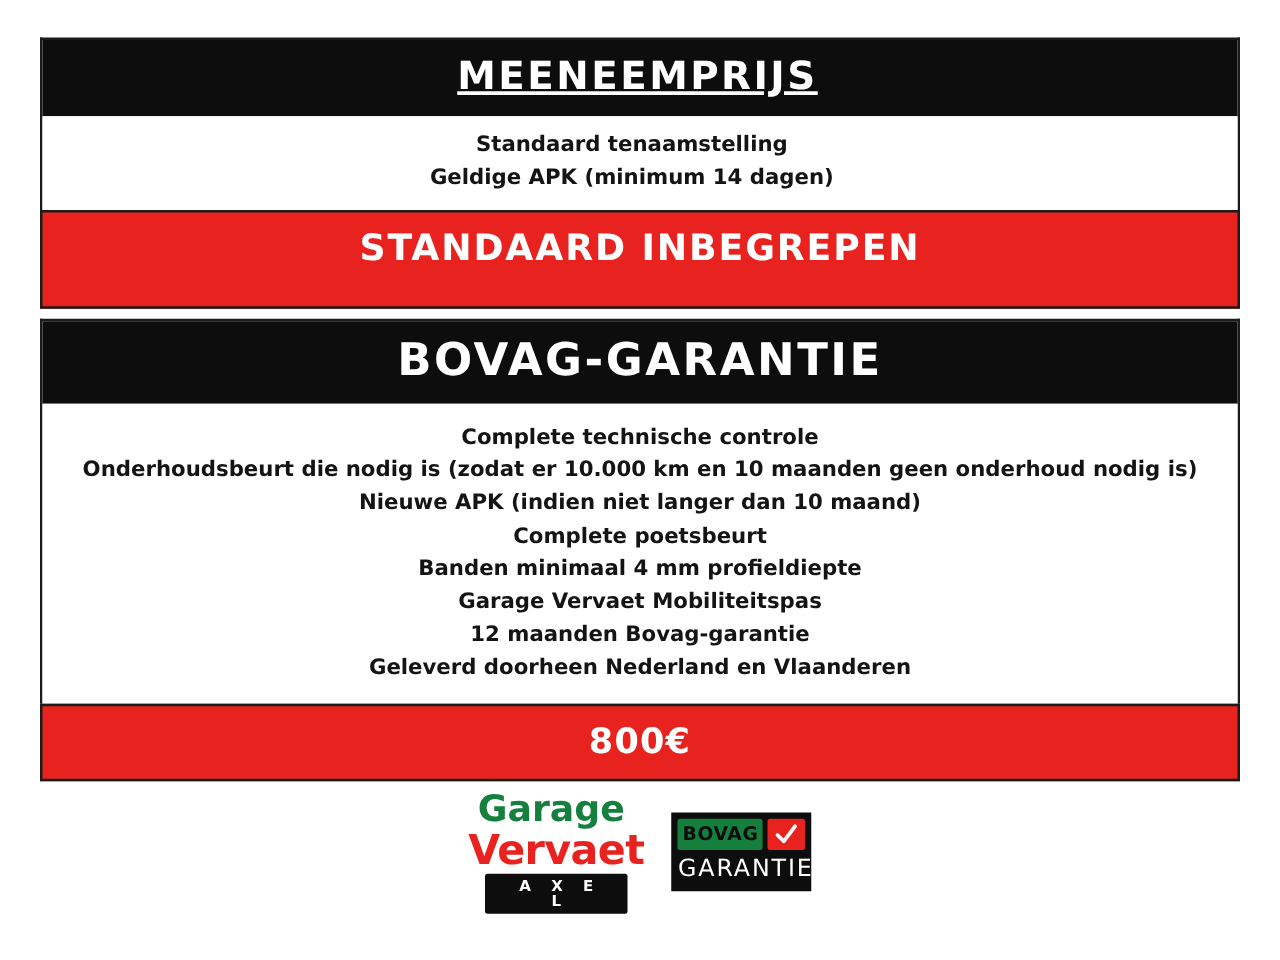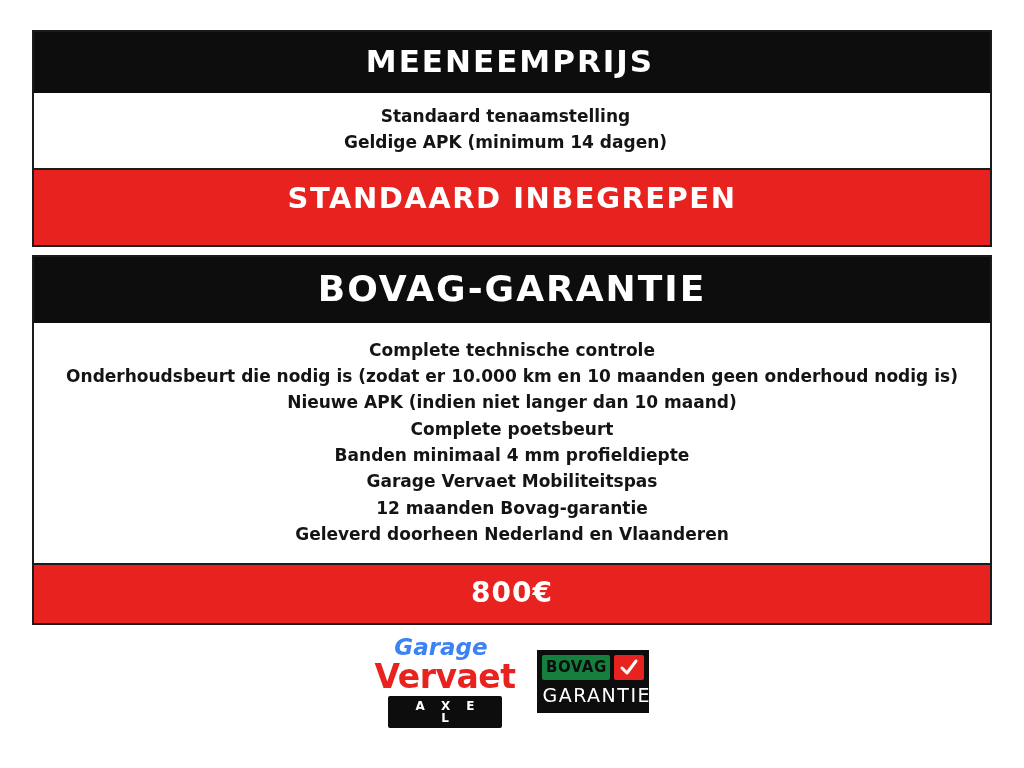--- a/index.html
+++ b/index.html
@@ -49,20 +49,21 @@
   }
 
   
   #block-meeneemprijs {
     border-bottom: none;
   }
   #meeneemprijs-title {
     font-size: 31px;
     line-height: 1;
     padding: 14px 4px 16px 0;
+    text-decoration: underline;
   }
   #meeneemprijs-lines {
     padding: 10px 13px 12px 0;
   }
   .line {
     font-size: 17px;
     font-weight: bold;
     line-height: 1.55;
   }
   #standaard-inbegrepen {
@@ -107,23 +108,22 @@
     gap: 22px;
     padding-bottom: 30px;
   }
   .logo-vervaet {
     display: flex;
     flex-direction: column;
     align-items: center;
     line-height: 1;
   }
   .logo-garage {
-    font-size: 23px;
-    color: #3b82f6;
-    font-style: italic;
+    font-size: 29px;
+    color: #15803d;
     font-weight: bold;
     letter-spacing: 0px;
     margin-bottom: 1px;
     transform: translateX(-4px);
   }
   .logo-vervaet-word {
     font-size: 33px;
     font-weight: bold;
     color: #e8231f;
     letter-spacing: -0.5px;

